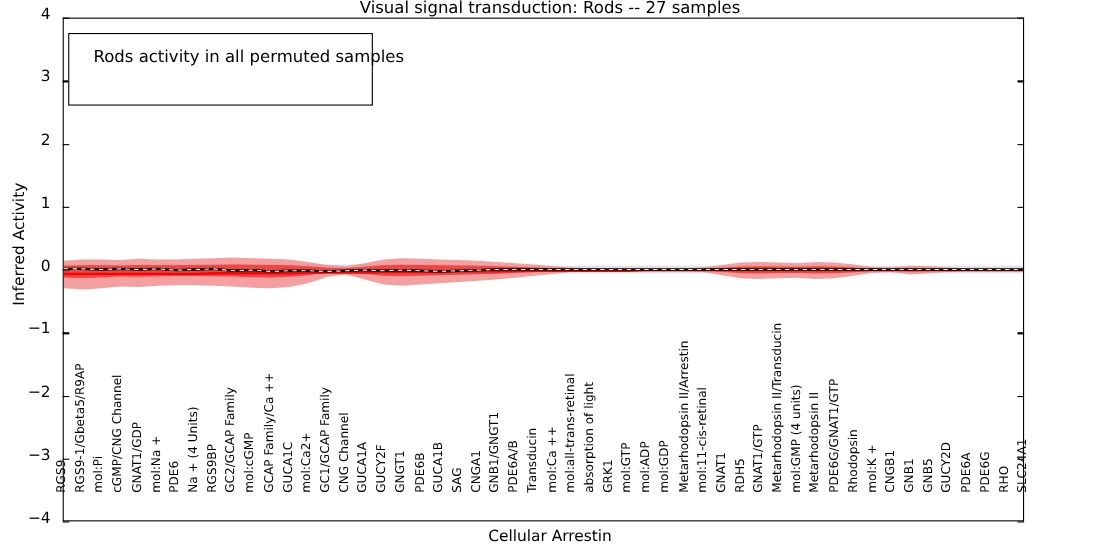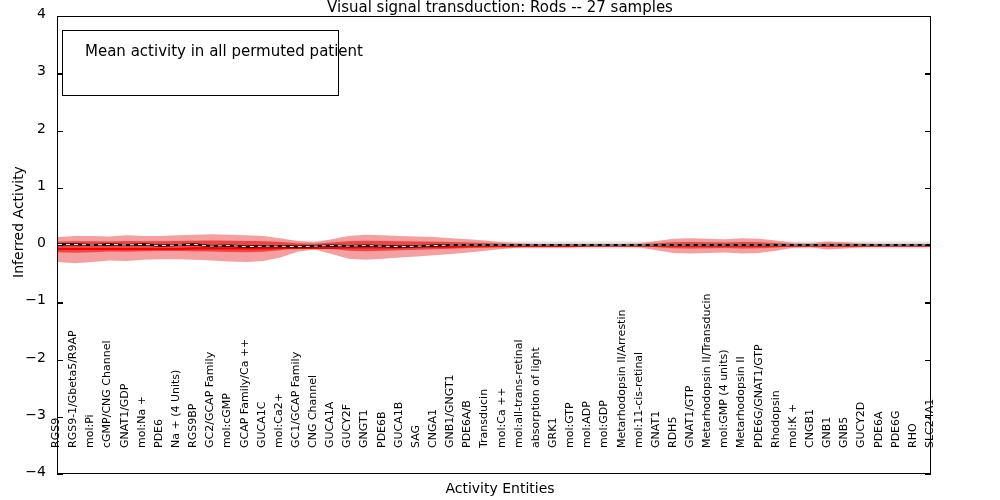--- a/index.html
+++ b/index.html
@@ -153,22 +153,22 @@
       <div class="xtick-label" style="left: 797.902px; bottom: 26px;">mol:K +</div>
       <div class="xtick-label" style="left: 815.039px; bottom: 26px;">CNGB1</div>
       <div class="xtick-label" style="left: 832.176px; bottom: 26px;">GNB1</div>
       <div class="xtick-label" style="left: 849.314px; bottom: 26px;">GNB5</div>
       <div class="xtick-label" style="left: 866.451px; bottom: 26px;">GUCY2D</div>
       <div class="xtick-label" style="left: 883.588px; bottom: 26px;">PDE6A</div>
       <div class="xtick-label" style="left: 900.725px; bottom: 26px;">PDE6G</div>
       <div class="xtick-label" style="left: 917.863px; bottom: 26px;">RHO</div>
       <div class="xtick-label" style="left: 935px; bottom: 26px;">SLC24A1</div>
     </div>
-  <div id="x-axis-label">Activity Entities</div>
+  <div id="x-axis-label">Cellular Arrestin</div>
 
   <div id="legend">
     <div class="legend-row">
       <span class="legend-swatch"></span>
-      <span class="legend-text">Mean activity in all permuted patient</span>
+      <span class="legend-text">Rods activity in all permuted samples</span>
     </div>
   </div>
 
 </div>
 
 </body></html>

